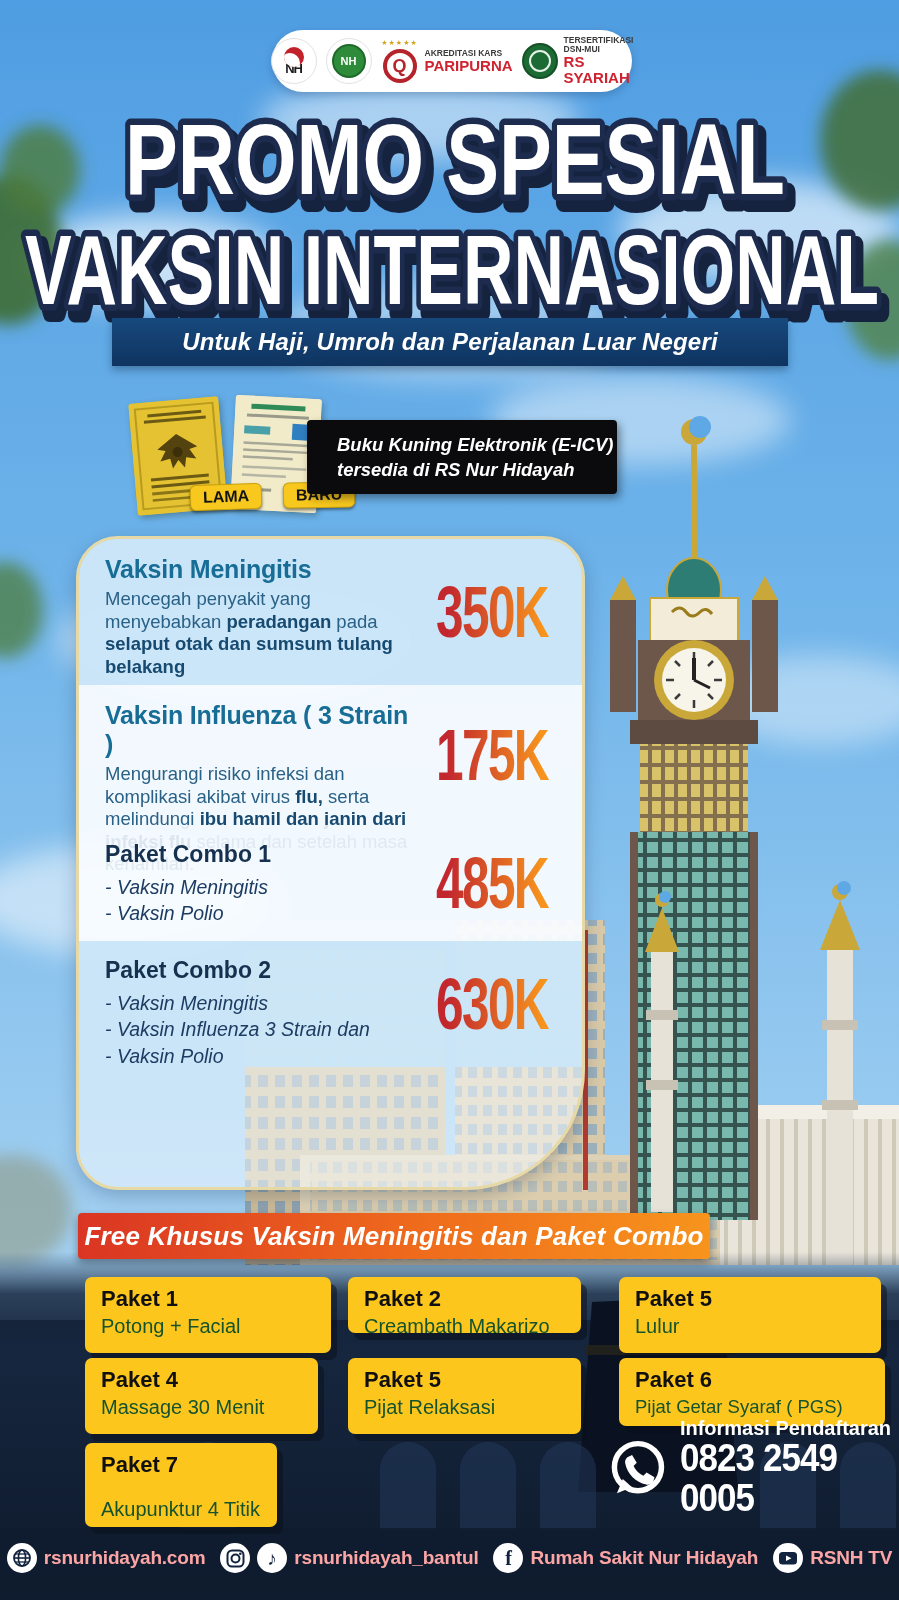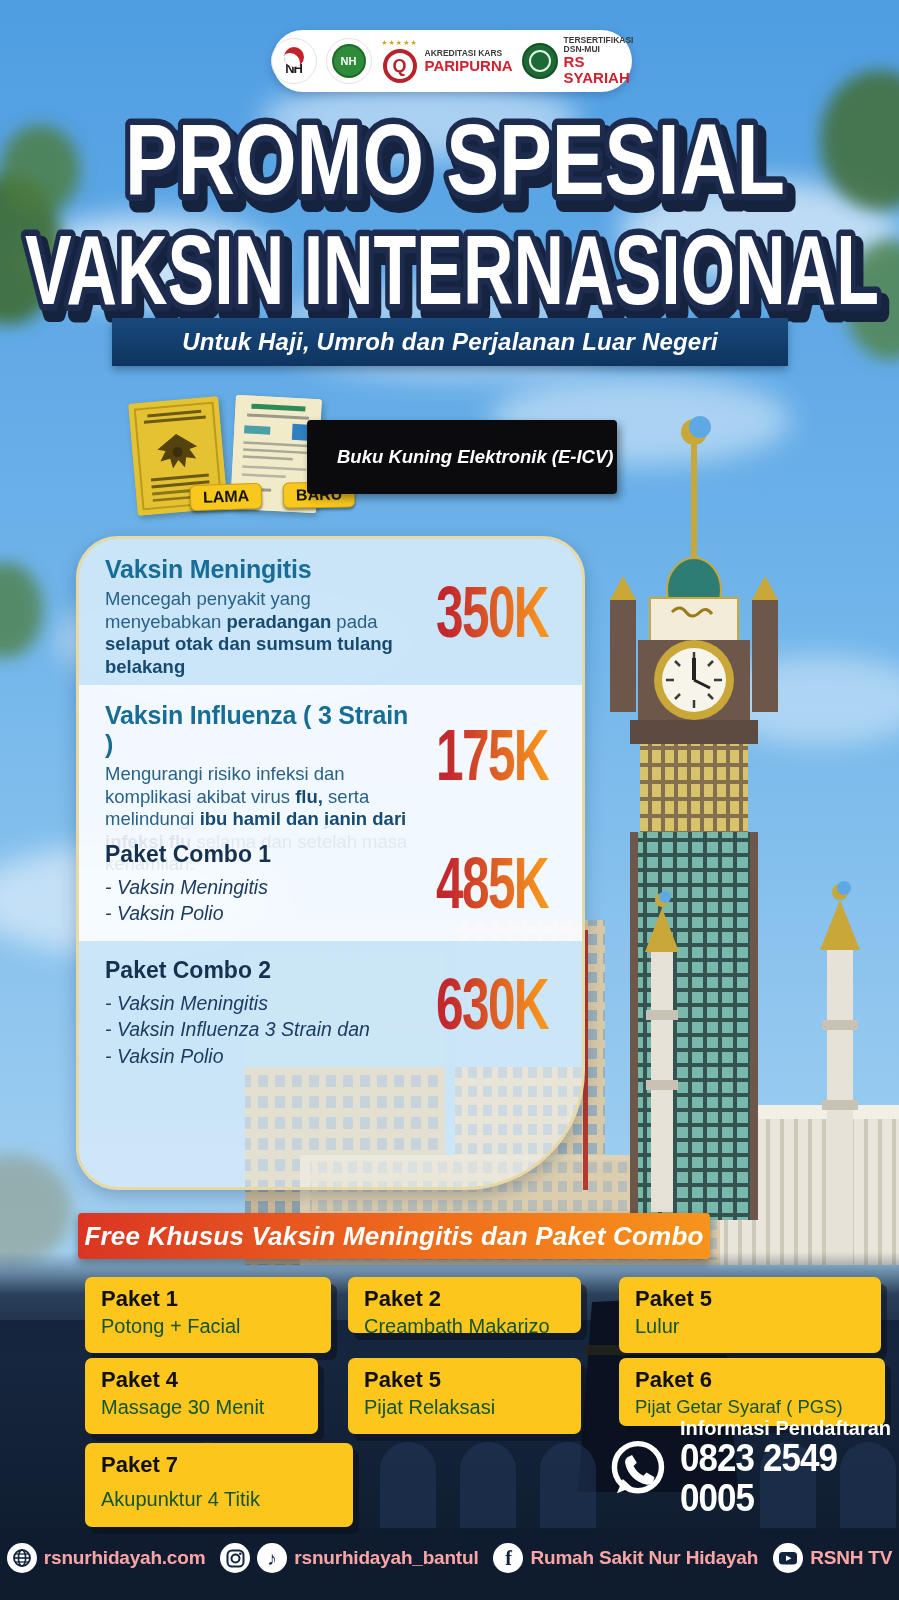--- a/index.html
+++ b/index.html
@@ -84,21 +84,21 @@
     padding:9px 16px;display:flex;flex-direction:column;gap:3px;}
   .pkg-title{font-size:22px;font-weight:bold;color:#101010;}
   .pkg-desc{font-size:20px;color:#14532d;}
   .p1{left:85px;top:1277px;width:246px;height:76px;}
   .p2{left:348px;top:1277px;width:233px;height:56px;}
   .p3{left:619px;top:1277px;width:262px;height:76px;}
   .p4{left:85px;top:1358px;width:233px;height:76px;}
   .p5{left:348px;top:1358px;width:233px;height:76px;}
   .p6{left:619px;top:1358px;width:266px;height:68px;}
   .p6 .pkg-desc{font-size:18.5px;}
-  .p7{left:85px;top:1443px;width:268px;height:84px;gap:10px;}
+  .p7{left:85px;top:1443px;width:192px;height:84px;gap:20px;}
 
   
   .contact{left:606px;top:1418px;display:flex;align-items:center;gap:10px;}
   .contact-text{display:flex;flex-direction:column;line-height:1.05;}
   .contact-label{color:#fff;font-size:20px;font-weight:bold;}
   .contact-phone{color:#fff;font-size:38px;font-weight:800;letter-spacing:-1px;transform:scaleX(.92);transform-origin:left center;}
 
   
   .footer{left:0;top:1543px;width:899px;display:flex;align-items:center;justify-content:center;gap:15px;}
   .fgroup{display:flex;align-items:center;gap:7px;}
@@ -317,20 +317,21 @@
       <rect x="10" y="60" width="50" height="2.5" fill="#a8a898"></rect>
       <rect x="10" y="70" width="64" height="2.5" fill="#b5b5a5"></rect>
       <rect x="10" y="78" width="44" height="2.5" fill="#b5b5a5"></rect>
       <rect x="10" y="92" width="30" height="3" fill="#9a9a8a"></rect>
     </svg>
   </div>
   <div class="abs tag tag-lama">LAMA</div>
   <div class="abs tag tag-baru">BARU</div>
   <div class="abs eicv-banner">
     <div>Buku Kuning Elektronik (E-ICV)</div>
+    <div>tersedia di RS Nur Hidayah</div>
   </div>
 
   <div class="abs panel">
 
     <div class="vrow row-blue r1">
       <div class="vax-name">Vaksin Meningitis</div>
       <div class="vax-desc"><span>Mencegah penyakit yang menyebabkan </span><span class="b">peradangan</span><span>  pada </span><span class="b">selaput otak dan sumsum tulang belakang</span></div>
       <div class="price">350K</div>
     </div>
 

